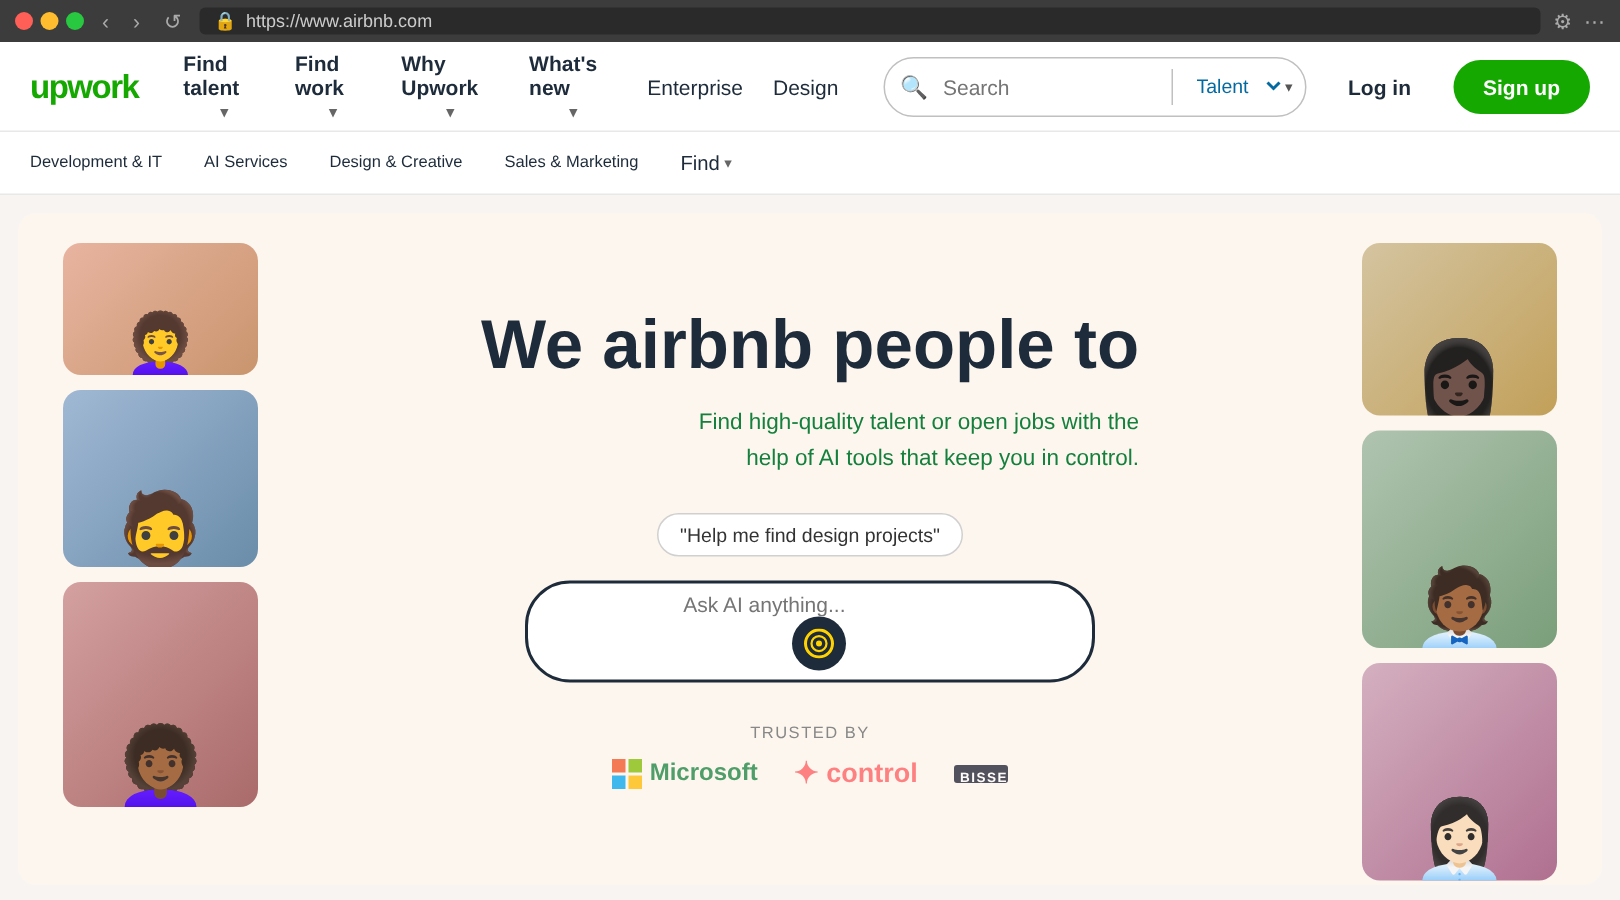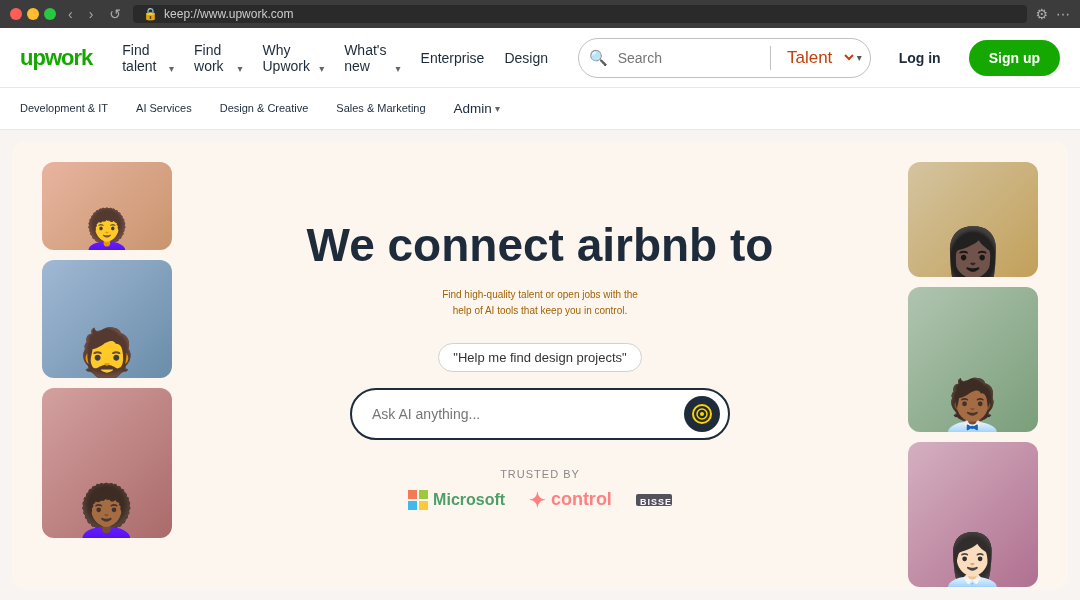--- a/index.html
+++ b/index.html
@@ -14,41 +14,41 @@
     .dot-green { background: #28c840; }
     .browser-nav-btn { color: #aaa; font-size: 14px; cursor: pointer; padding: 2px 4px; }
     .browser-address-bar { flex: 1; background: #2a2a2a; border-radius: 4px; padding: 2px 10px; color: #ccc; font-size: 12px; display: flex; align-items: center; gap: 6px; }
     .browser-address-bar span { color: #ccc; font-size: 12px; }
     .browser-actions { display: flex; gap: 8px; color: #aaa; font-size: 14px; }
 
     
     .top-nav { background: #fff; height: 60px; display: flex; align-items: center; padding: 0 20px; gap: 30px; border-bottom: 1px solid #e8e8e8; position: relative; }
     .upwork-logo { color: #14a800; font-size: 22px; font-weight: 800; letter-spacing: -1px; }
     .nav-links { display: flex; align-items: center; gap: 20px; flex: 1; }
-    .nav-link { color: #1d2b3a; font-size: 14px; font-weight: 400; cursor: pointer; display: flex; align-items: flex-end; gap: 3px; text-decoration: none; }
+    .nav-link { color: #1d2b3a; font-size: 14px; font-weight: 700; cursor: pointer; display: flex; align-items: center; gap: 3px; text-decoration: none; flex-direction: column; }
     .nav-link-enterprise { color: #1d2b3a; font-size: 14px; font-weight: 500; cursor: pointer; }
     .nav-link-pricing { color: #1d2b3a; font-size: 14px; font-weight: 500; cursor: pointer; }
     .chevron { font-size: 10px; color: #666; }
     .nav-right { display: flex; align-items: center; gap: 16px; }
     .login-btn { color: #1d2b3a; font-size: 14px; font-weight: 600; cursor: pointer; padding: 8px 12px; }
     .signup-btn { background: #14a800; color: #fff; border: none; border-radius: 24px; padding: 10px 20px; font-size: 14px; font-weight: 600; cursor: pointer; }
 
     
     .category-nav { background: #fff; height: 42px; display: flex; align-items: center; padding: 0 20px; gap: 28px; border-bottom: 1px solid #e8e8e8; }
     .cat-link { color: #1d2b3a; font-size: 11px; font-weight: 400; cursor: pointer; white-space: nowrap; padding-bottom: 2px; }
     .more-link { display: flex; align-items: center; gap: 3px; color: #1d2b3a; font-size: 13.5px; cursor: pointer; }
 
     
     .main-content { background: #fdf6ee; position: relative; height: 448px; overflow: hidden; display: flex; align-items: center; justify-content: center; margin: 12px; border-radius: 12px; }
     .hero-center { text-align: center; max-width: 500px; z-index: 2; position: relative; }
     .hero-title { font-size: 46px; font-weight: 800; color: #1d2b3a; line-height: 1.1; margin-bottom: 16px; }
-    .hero-subtitle { font-size: 10px; color: #a16207; line-height: 1.6; margin-bottom: 24px; }
+    .hero-subtitle { font-size: 15px; color: #15803d; line-height: 1.6; margin-bottom: 24px; text-align: right; }
     .hero-suggestions { display: flex; gap: 8px; justify-content: center; margin-bottom: 16px; flex-wrap: wrap; }
     .suggestion-chip { background: #fff; border: 1px solid #d0d0d0; border-radius: 20px; padding: 6px 14px; font-size: 13px; color: #333; cursor: pointer; }
-    .ai-input-bar { display: flex; align-items: center; background: #fff; border: 2px solid #1d2b3a; border-radius: 30px; padding: 6px 8px 6px 20px; width: 380px; margin: 0 auto 28px; }
+    .ai-input-bar { display: flex; align-items: center; background: #fff; border: 2px solid #1d2b3a; border-radius: 30px; padding: 6px 8px 6px 20px; width: 380px; margin: 0 auto 28px; flex-direction: column; }
     .ai-input { border: none; outline: none; flex: 1; font-size: 14px; color: #666; background: transparent; }
     .ai-submit-btn { background: #1d2b3a; border: none; border-radius: 50%; width: 36px; height: 36px; display: flex; align-items: center; justify-content: center; cursor: pointer; }
     .ai-submit-icon { color: #ffd200; font-size: 18px; }
     .trusted-section { margin-top: 8px; }
     .trusted-label { font-size: 11px; color: #888; letter-spacing: 1px; text-transform: uppercase; margin-bottom: 8px; }
     .trusted-logos { display: flex; align-items: center; justify-content: center; gap: 24px; }
     .trusted-logo { font-size: 18px; font-weight: 700; color: #15803d; opacity: 0.75; display: flex; align-items: center; gap: 5px; }
     .trusted-logo.microsoft { font-size: 16px; }
     .trusted-logo.airbnb { color: #ff5a5f; }
     .trusted-logo.bissell { font-size: 14px; letter-spacing: 2px; }
@@ -64,37 +64,37 @@
     .pc2 { background: linear-gradient(135deg, #a0b8d4 0%, #6a8daa 100%); }
     .pc3 { background: linear-gradient(135deg, #d4a0a0 0%, #aa6a6a 100%); }
     .pc4 { background: linear-gradient(135deg, #d4c4a0 0%, #c2a05a 100%); }
     .pc5 { background: linear-gradient(135deg, #b0c4b0 0%, #7a9e7a 100%); }
     .pc6 { background: linear-gradient(135deg, #d4b0c0 0%, #b07090 100%); }
 
     .nav-search-wrapper { display: flex; align-items: center; border: 1.5px solid #c0c0c0; border-radius: 24px; height: 40px; }
     .nav-search-icon { padding: 0 10px; color: #555; font-size: 15px; }
     .nav-search-input { border: none; outline: none; font-size: 14px; color: #333; width: 150px; background: transparent; }
     .nav-talent-divider { width: 1px; height: 24px; background: #c0c0c0; margin: 0 2px; }
-    .nav-talent-select { border: none; outline: none; font-size: 17px; color: #c2410c; background: transparent; padding: 0 8px 0 10px; cursor: pointer; font-weight: 500; text-align: center; }
+    .nav-talent-select { border: none; outline: none; font-size: 13px; color: #0369a1; background: transparent; padding: 0 8px 0 10px; cursor: pointer; font-weight: 500; }
   </style>
 </head>
 <body>
 
 <div class="browser-chrome">
   <div class="browser-dots">
     <div class="browser-dot dot-red"></div>
     <div class="browser-dot dot-yellow"></div>
     <div class="browser-dot dot-green"></div>
   </div>
   <span class="browser-nav-btn">‹</span>
   <span class="browser-nav-btn">›</span>
   <span class="browser-nav-btn">↺</span>
   <div class="browser-address-bar">
     <span>🔒</span>
-    <span>keep://www.upwork.com</span>
+    <span>https://www.airbnb.com</span>
   </div>
   <div class="browser-actions">
     <span>⚙</span>
     <span>⋯</span>
   </div>
 </div>
 
 <div class="top-nav">
   <div class="upwork-logo">upwork</div>
 
@@ -134,42 +134,42 @@
     <button class="signup-btn">Sign up</button>
   </div>
 </div>
 
 <div class="category-nav">
   <span class="cat-link">Development &amp; IT</span>
   <span class="cat-link">AI Services</span>
   <span class="cat-link">Design &amp; Creative</span>
   <span class="cat-link">Sales &amp; Marketing</span>
   <span class="more-link">
-    <span>Admin</span>
+    <span>Find</span>
     <span class="chevron">▾</span>
   </span>
 </div>
 
 <div class="main-content">
 
   <div class="profile-images-left">
     <div class="profile-card profile-card-wide pc1" style="width:130px;height:88px;border-radius:12px;display:flex;align-items:flex-end;justify-content:center;">
       <span style="font-size:40px;line-height:1;">👩‍🦱</span>
     </div>
     <div class="profile-card profile-card-tall pc2" style="width:130px;height:118px;border-radius:12px;display:flex;align-items:flex-end;justify-content:center;">
       <span style="font-size:48px;line-height:1;">🧔</span>
     </div>
     <div class="profile-card profile-card-tall pc3" style="width:130px;height:150px;border-radius:12px;display:flex;align-items:flex-end;justify-content:center;">
       <span style="font-size:52px;line-height:1;">👩🏾‍🦱</span>
     </div>
   </div>
 
   <div class="hero-center">
     <h1 class="hero-title">
-      <span>We connect airbnb to</span><br>
+      <span>We airbnb people to</span><br>
     </h1>
     <p class="hero-subtitle">
       <span>Find high-quality talent or open jobs with the</span><br>
       <span>help of AI tools that keep you in control.</span>
     </p>
 
     <div class="hero-suggestions">
       <span class="suggestion-chip">"Help me find design projects"</span>
     </div>
 

